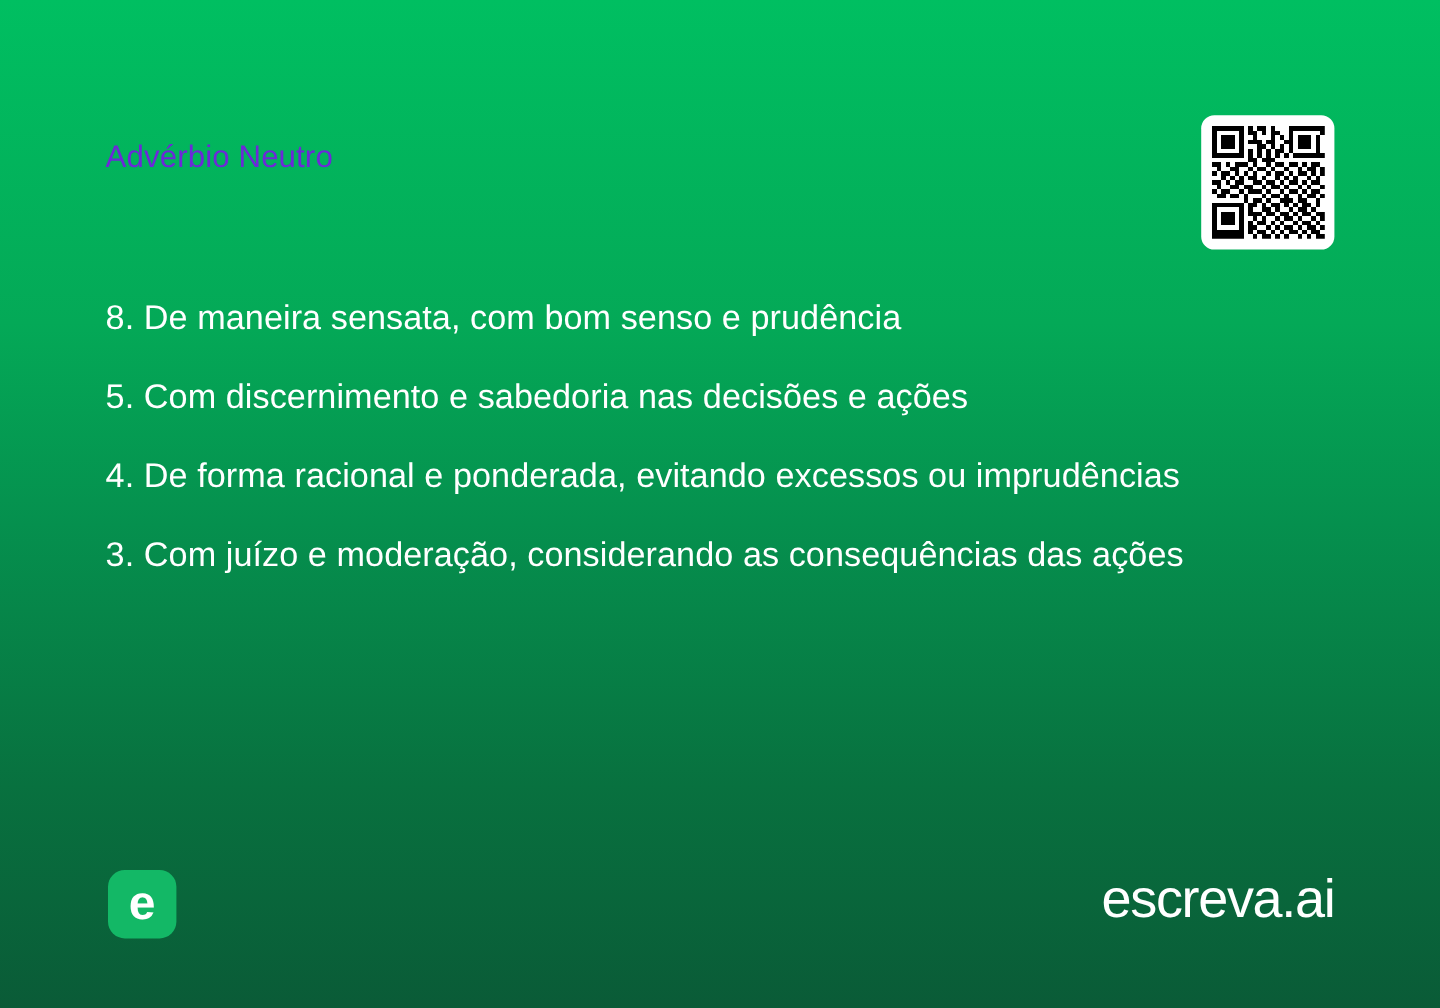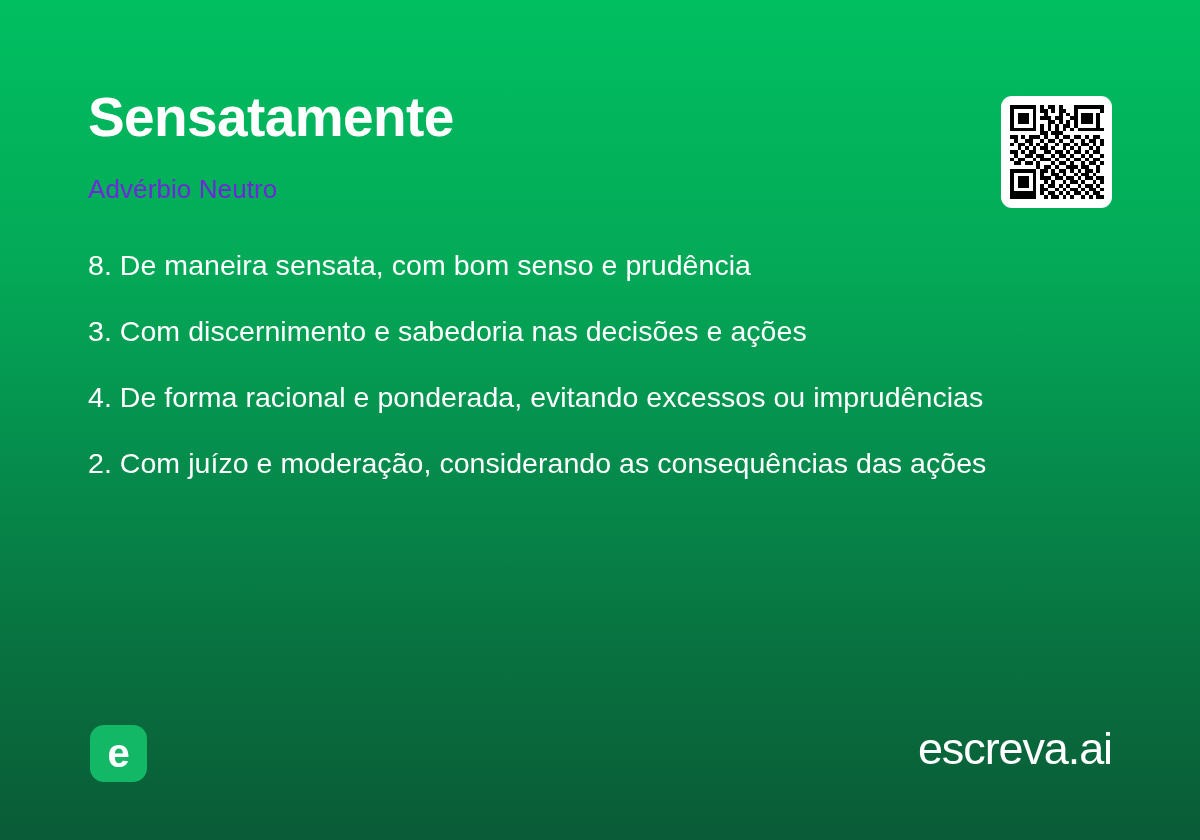--- a/index.html
+++ b/index.html
@@ -126,21 +126,20 @@
     line-height: 1.15;
     white-space: nowrap;
   }
 </style>
 </head>
 <body>
 
 <div class="card">
 
   <div class="header">
-    <div class="word-title">Sensatamente</div>
     <div class="word-subtitle">Advérbio Neutro</div>
   </div>
 
   <div class="qr-panel">
     <svg viewBox="0 0 25 25">
       <rect width="25" height="25" fill="#ffffff"></rect>
       <g id="qr-modules" fill="#000000">
           <rect x="0" y="0" width="1" height="1"></rect>
           <rect x="1" y="0" width="1" height="1"></rect>
           <rect x="2" y="0" width="1" height="1"></rect>
@@ -476,23 +475,23 @@
           <rect x="19" y="24" width="1" height="1"></rect>
           <rect x="21" y="24" width="1" height="1"></rect>
           <rect x="23" y="24" width="1" height="1"></rect>
           <rect x="24" y="24" width="1" height="1"></rect>
         </g>
     </svg>
   </div>
 
   <div class="definitions">
     <div class="definition-item">8. De maneira sensata, com bom senso e prudência</div>
-    <div class="definition-item">3. Com discernimento e sabedoria nas decisões e ações</div>
+    <div class="definition-item">5. Com discernimento e sabedoria nas decisões e ações</div>
     <div class="definition-item">4. De forma racional e ponderada, evitando excessos ou imprudências</div>
-    <div class="definition-item">2. Com juízo e moderação, considerando as consequências das ações</div>
+    <div class="definition-item">3. Com juízo e moderação, considerando as consequências das ações</div>
   </div>
 
   <div class="footer-logo">
     <span class="footer-logo-letter">e</span>
   </div>
 
   <div class="footer-wordmark">escreva.ai</div>
 
 </div>
 

